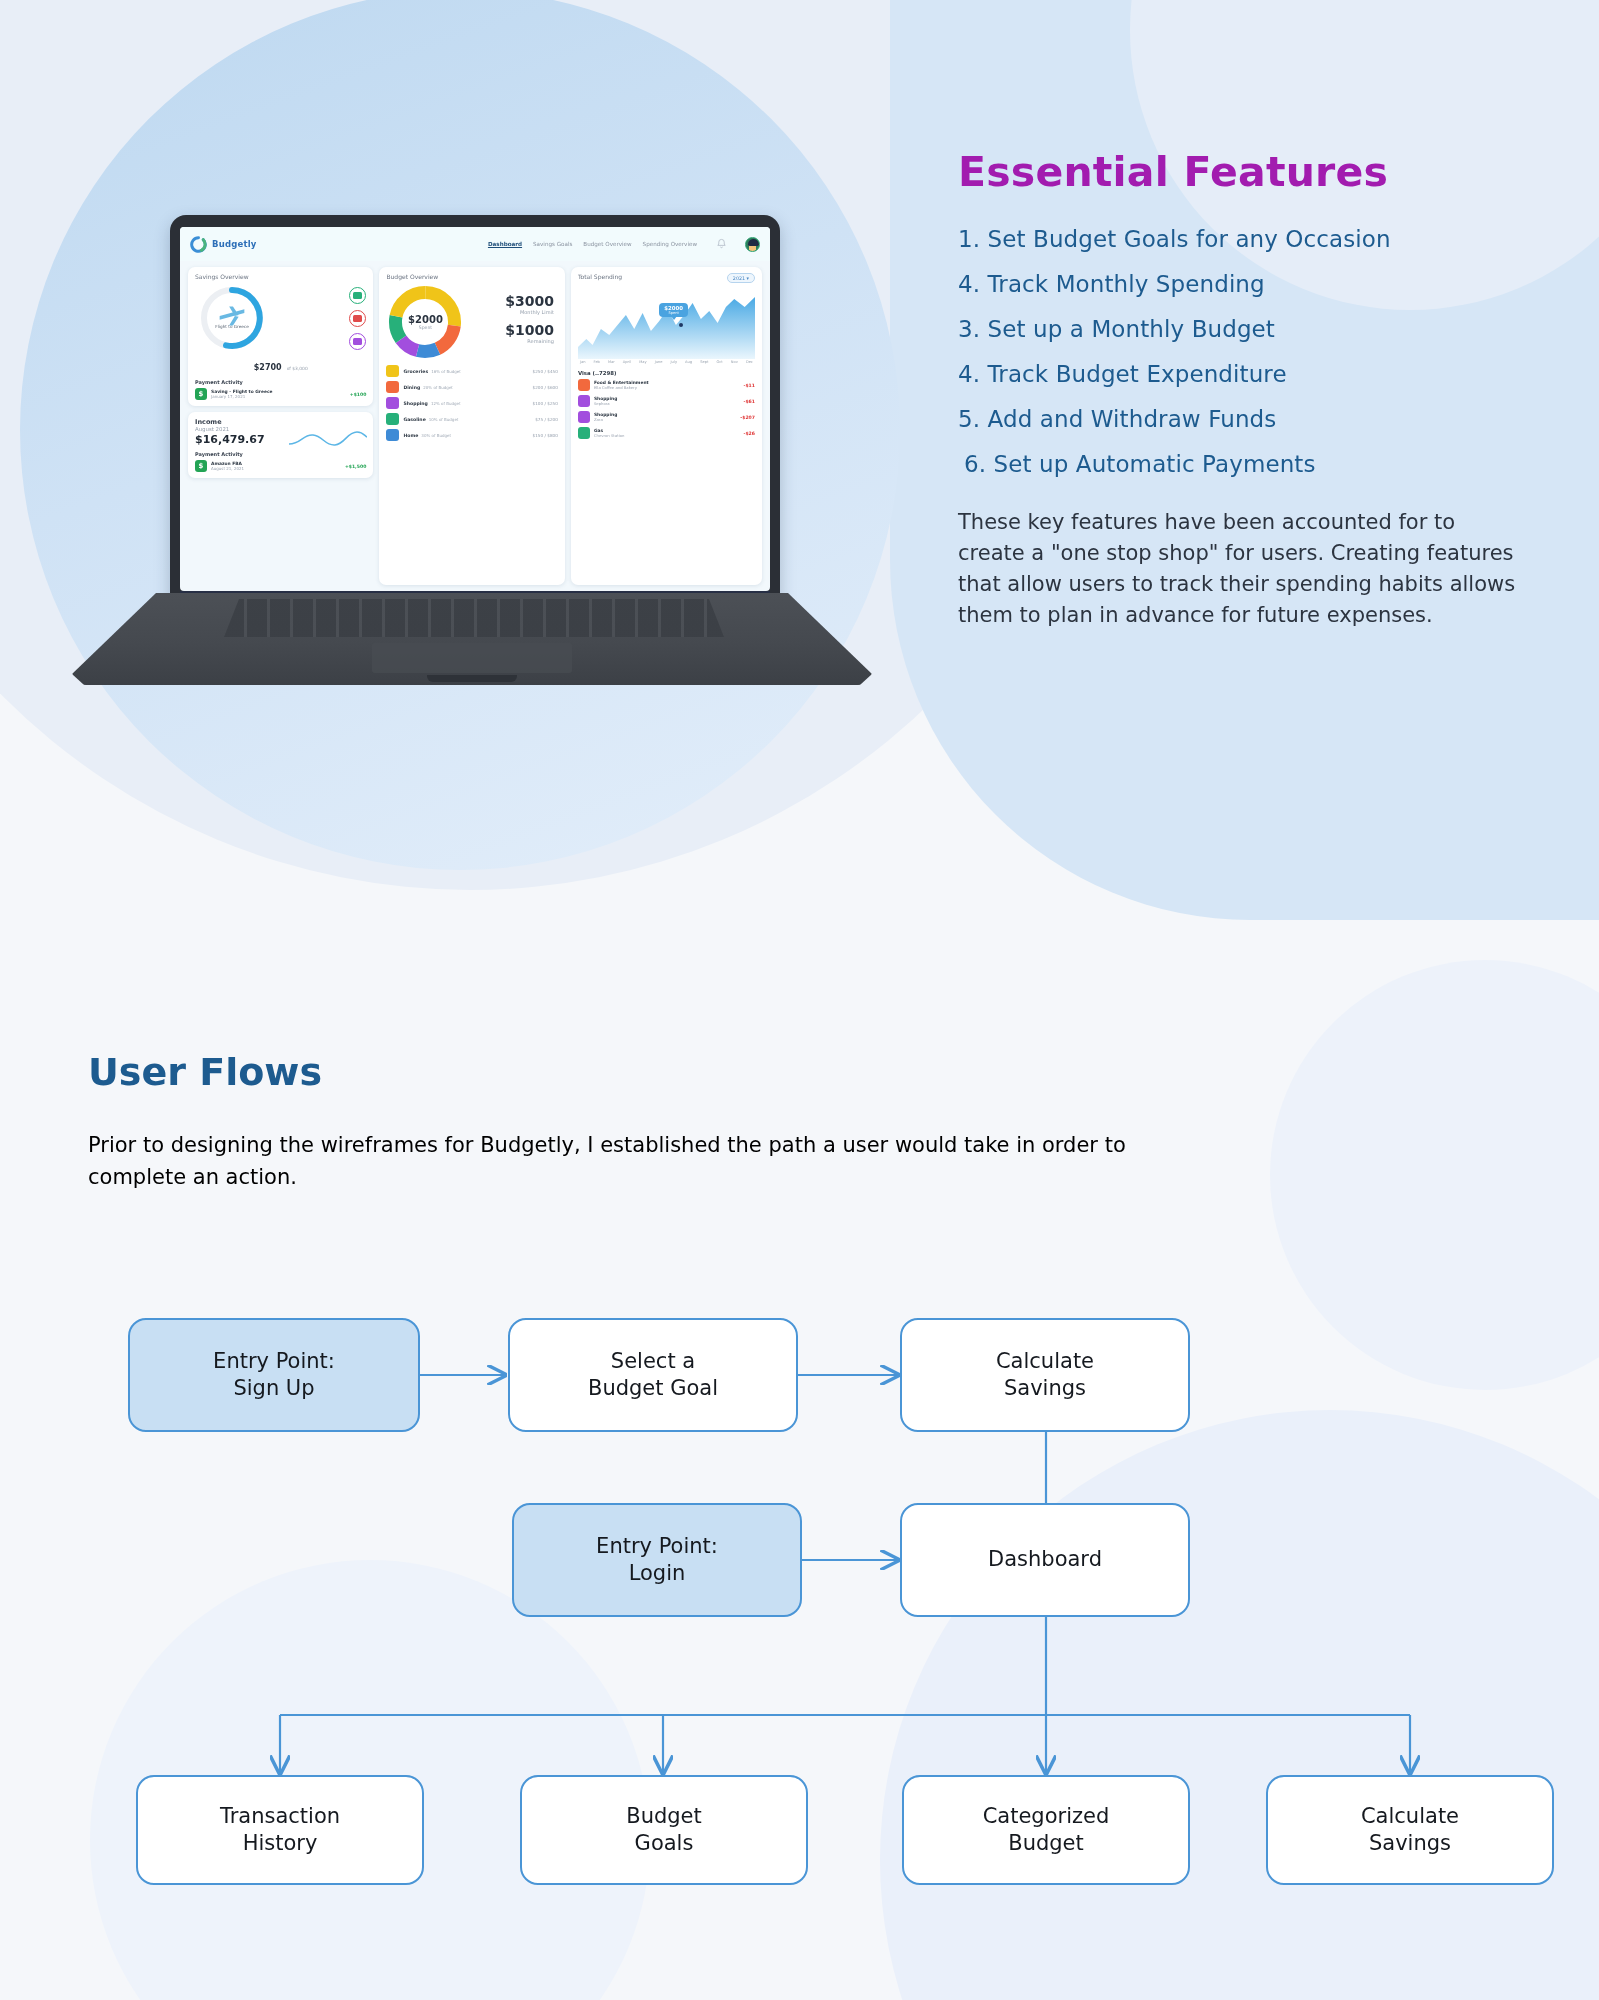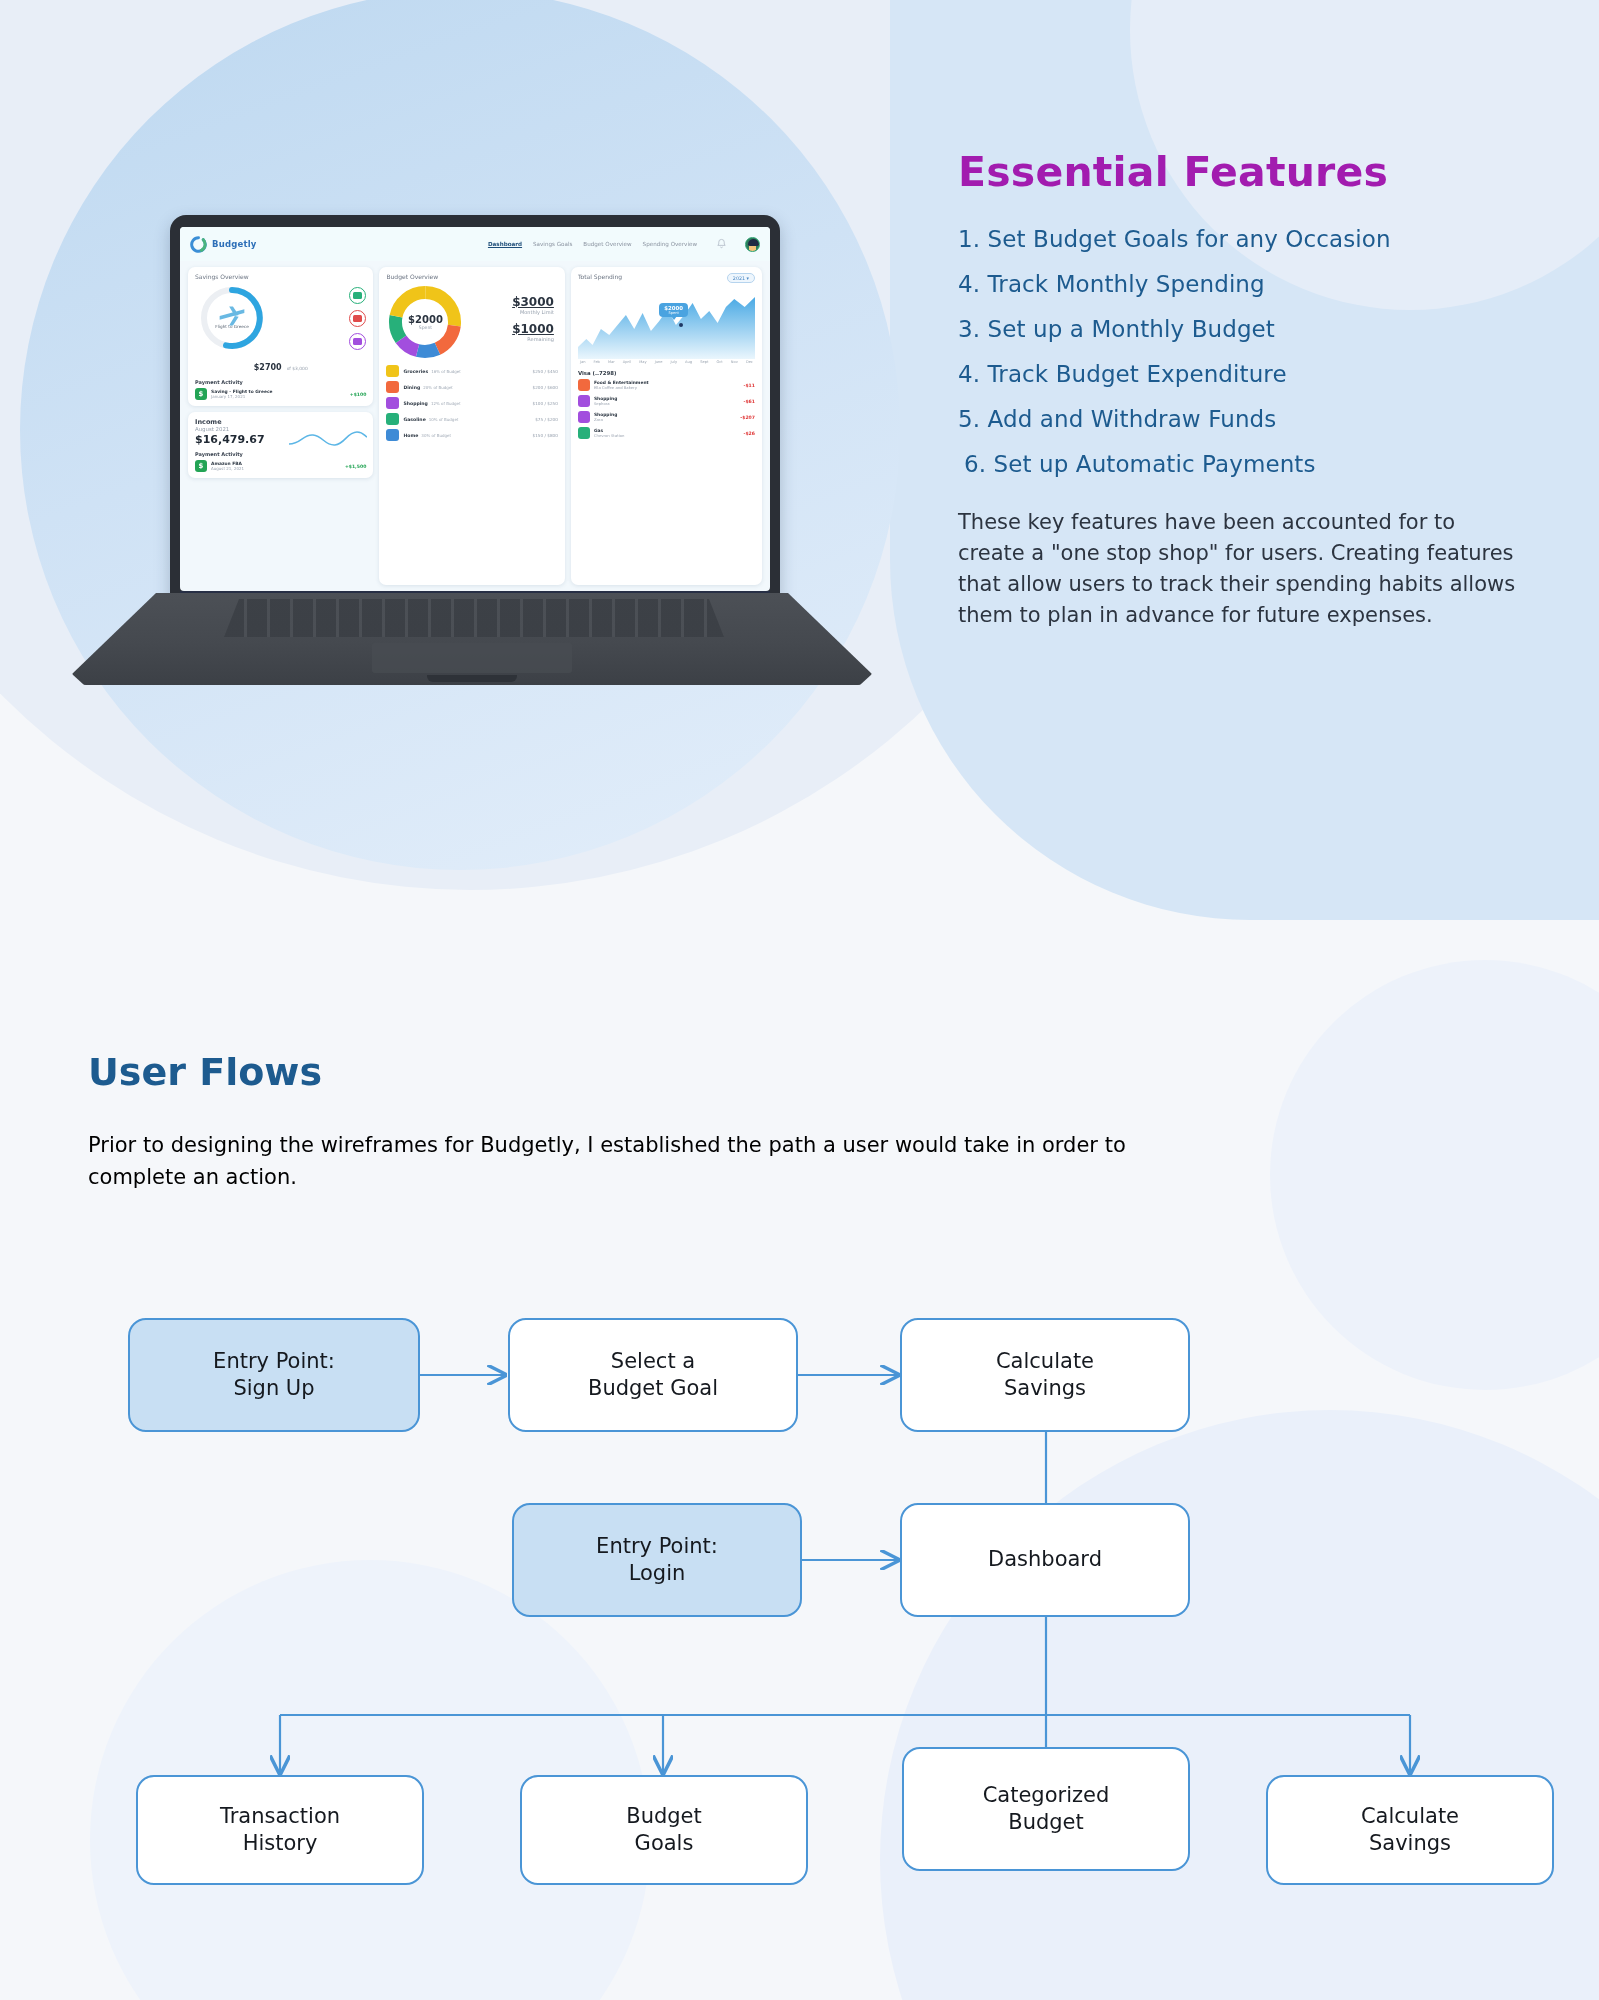--- a/index.html
+++ b/index.html
@@ -123,21 +123,21 @@
   .inc-chart { position:absolute; right:6px; top:14px; width:78px; height:26px; }
   .income-card { position:relative; }
 
   
   .donut-row { display:flex; align-items:center; gap:4px; }
   .donut-center { position:absolute; inset:0; display:flex; flex-direction:column;
                   align-items:center; justify-content:center; }
   .donut-center b { font-size:10px; color:#2b3440; }
   .donut-center span { font-size:4.6px; color:#97a1ae; }
   .budget-figs { margin-left:auto; text-align:right; padding-right:4px; }
-  .budget-figs .fig b { font-size:12px; color:#2b3440; display:block;text-decoration:underline; }
+  .budget-figs .fig b { font-size:14px; color:#2b3440; display:block; }
   .budget-figs .fig span { font-size:5px; color:#97a1ae; display:block; margin-bottom:7px;}
   .cat { display:flex; align-items:center; gap:4px; margin-top:4px; }
   .cat-ic { width:13px; height:12px; border-radius:3px; position:relative; flex:none; }
   .cat-main { flex:1; }
   .cat-top { display:flex; align-items:baseline; }
   .cat-top b { font-size:4.6px; color:#2f3945; }
   .cat-top i { font-size:4px; color:#a2abb7; font-style:normal; margin-left:3px; }
   .cat-top u { margin-left:auto; font-size:4.2px; color:#97a1ae; text-decoration:none; }
   .bar { height:2.6px; background:#eceff3; border-radius:2px; margin-top:2px; overflow:hidden;}
   .bar i { display:block; height:100%; border-radius:2px; }
@@ -535,21 +535,21 @@
     </div>
 
     <div class="node" style="left:136px; top:520px; width:288px; height:110px;">
       <span style="white-space:pre-line">Transaction
 History</span>
     </div>
     <div class="node" style="left:520px; top:520px; width:288px; height:110px;">
       <span style="white-space:pre-line">Budget
 Goals</span>
     </div>
-    <div class="node" style="left:902px; top:492px; width:288px; height:124px;">
+    <div class="node" style="left:902px; top:520px; width:288px; height:110px;">
       <span style="white-space:pre-line">Categorized
 Budget</span>
     </div>
     <div class="node" style="left:1266px; top:520px; width:288px; height:110px;">
       <span style="white-space:pre-line">Calculate
 Savings</span>
     </div>
   </div>
 
 </div>

